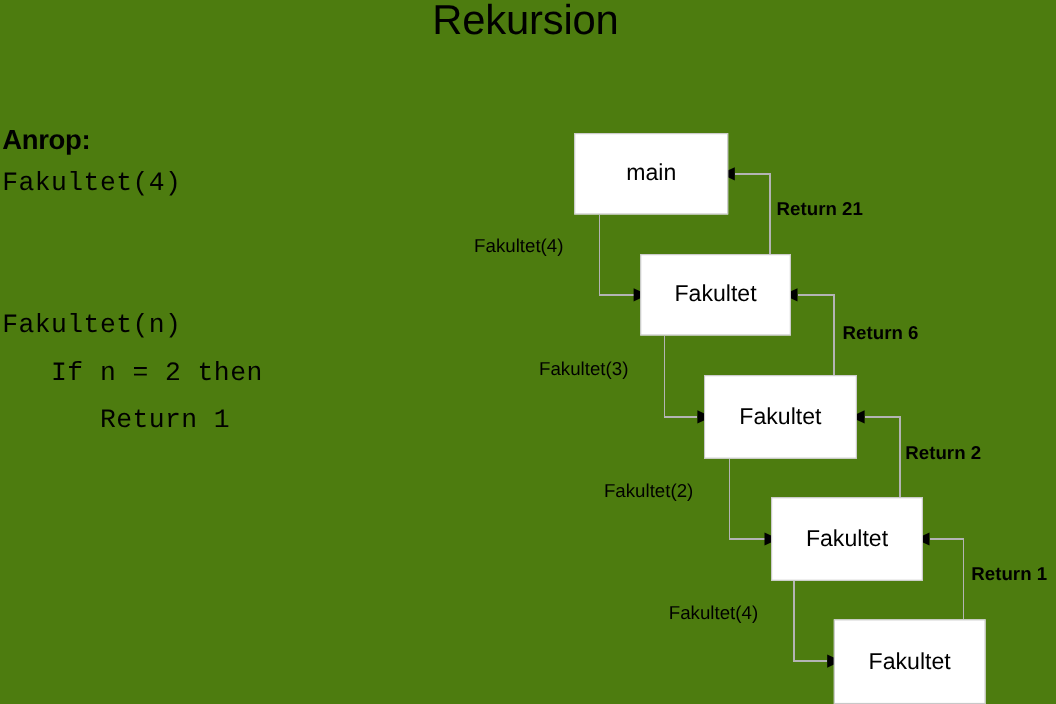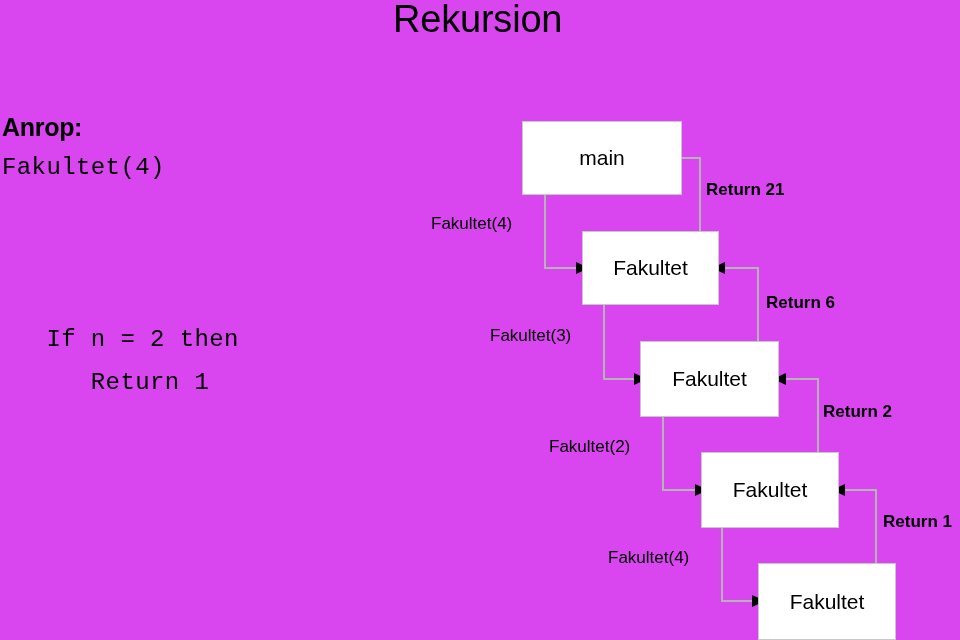--- a/index.html
+++ b/index.html
@@ -4,21 +4,21 @@
 <style>
   html, body {
     margin: 0;
     padding: 0;
     background: #ffffff;
   }
   #slide {
     position: relative;
     width: 960px;
     height: 640px;
-    background: #d946ef;
+    background: #4d7c0f;
     overflow: hidden;
     font-family: "Liberation Sans", sans-serif;
     color: #000000;
   }
   .abs { position: absolute; }
 
   
   #slide-title {
     left: 393px;
     top: -2px;
@@ -59,21 +59,21 @@
     box-sizing: border-box;
     display: flex;
     align-items: center;
     justify-content: center;
     font-size: 21px;
     line-height: 24px;
     color: #000000;
     z-index: 3;
   }
 
-  #box-main      { left: 522px; top: 121px; width: 160px; height: 74px; }
+  #box-main      { left: 522px; top: 121px; width: 140px; height: 74px; }
   #box-fakultet1 { left: 582px; top: 231px; width: 137px; height: 74px; }
   #box-fakultet2 { left: 640px; top: 341px; width: 139px; height: 76px; }
   #box-fakultet3 { left: 701px; top: 452px; width: 138px; height: 76px; }
   #box-fakultet4 { left: 758px; top: 563px; width: 138px; height: 77px; }
 
   
   #connectors {
     left: 0; top: 0;
     width: 960px; height: 640px;
     z-index: 1;
@@ -110,20 +110,21 @@
 
 <div id="slide">
 
   <div class="abs" id="slide-title">Rekursion</div>
 
   <div class="abs heading-bold" id="lbl-anrop">Anrop:</div>
 
   <div class="abs code-line" id="code-anrop">Fakultet(4)</div>
 
 
+  <div class="abs code-line" id="code-sig">Fakultet(n)</div>
 
   <div class="abs code-line" id="code-if">   If n = 2 then</div>
 
   <div class="abs code-line" id="code-ret1">      Return 1</div>
 
 
   <svg class="abs" id="connectors" viewBox="0 0 960 640" width="960" height="640" xmlns="http://www.w3.org/2000/svg">
 
     <g stroke="#b4b4b4" stroke-width="1.4" fill="none" shape-rendering="crispEdges">
 

